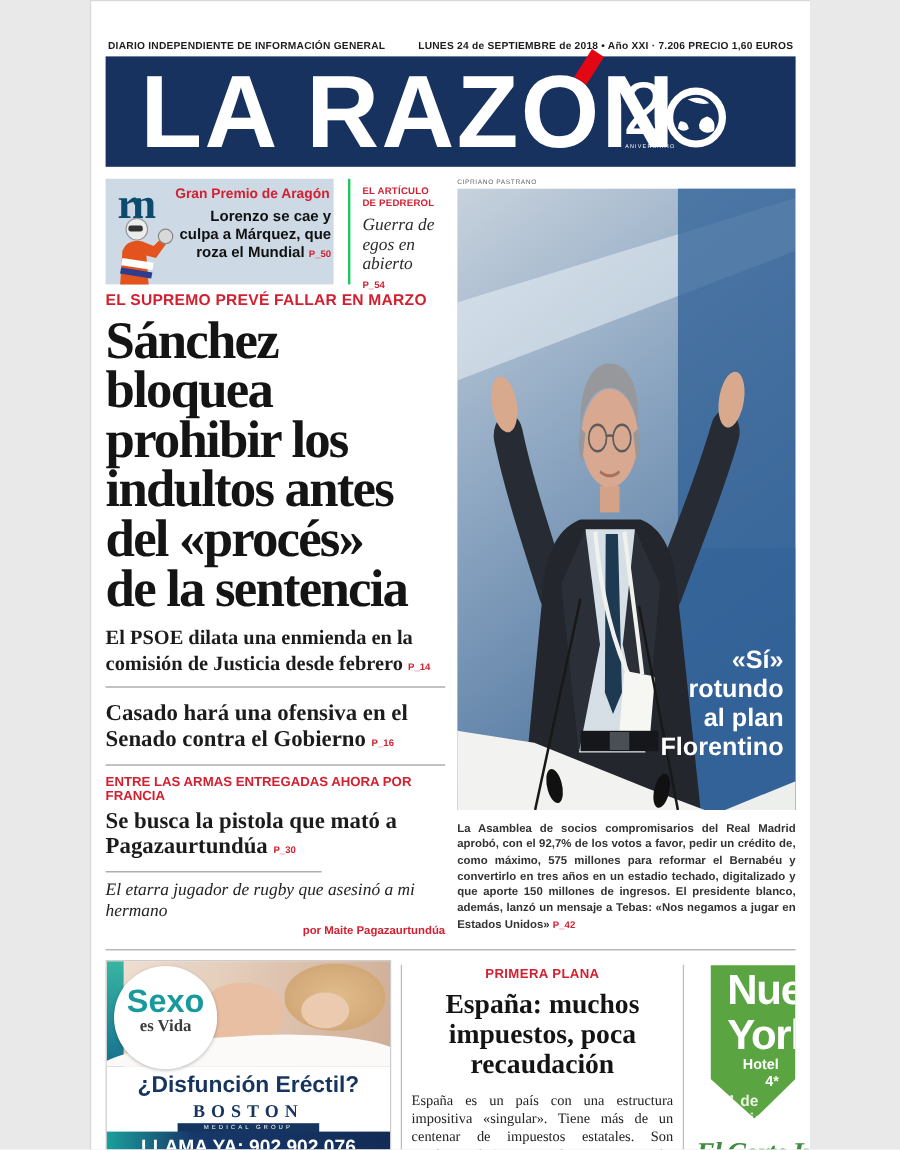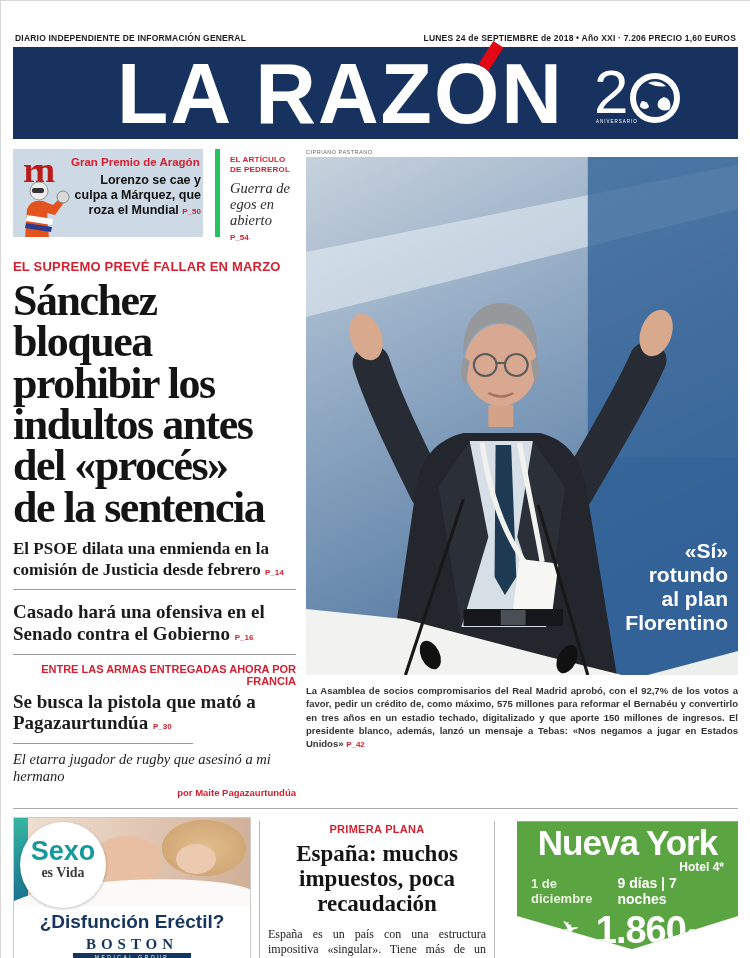--- a/index.html
+++ b/index.html
@@ -1,17 +1,17 @@
 <!DOCTYPE html>
 <html><head>
 <meta charset="utf-8">
 <style>
   * { margin:0; padding:0; box-sizing:border-box; }
   body { background:#e9e9e9; font-family:"Liberation Sans", sans-serif; }
-  .page { position:relative; width:750px; height:958px; background:#fff; margin:0 auto;
+  .page { position:relative; width:600px; height:958px; background:#fff; margin:0 auto;
           border-left:1px solid #d8d8d8; border-top:1px solid #d8d8d8; overflow:hidden; }
 
   
   .topbar { display:flex; justify-content:space-between; align-items:flex-end;
             padding:32px 14px 2px 14px; }
   .topbar span { font-size:8.5px; font-weight:bold; color:#1c1c1c; letter-spacing:.2px; }
 
   
   .masthead { position:relative; margin:2px 12px 0 12px; height:92px; background:#17325f;
               display:flex; align-items:center; justify-content:center; }
@@ -27,42 +27,42 @@
 
   
   .content { display:flex; padding:0 12px; margin-top:10px; }
   .left-col { width:283px; flex:none; }
   .right-col { flex:1; margin-left:10px; min-width:0; }
 
   
   .strip { display:flex; height:88px; }
   .lorenzo-box { position:relative; width:190px; flex:none; background:#cdd9e4; overflow:hidden; }
   .rn-glyph { position:absolute; left:10px; top:0px; font-family:"Liberation Serif", serif;
-              font-weight:bold; font-size:36px; letter-spacing:-4px; color:#b91c1c; }
+              font-weight:bold; font-size:36px; letter-spacing:-4px; color:#0c4a6e; }
   .racer-svg { position:absolute; left:0; bottom:-2px; }
   .strip-kicker { position:absolute; left:58px; top:7px; font-size:11.5px; font-weight:bold; color:#d31f2f; }
   .strip-head { position:absolute; left:56px; top:24px; width:132px; font-size:12.5px;
                 font-weight:bold; color:#111; line-height:1.18; text-align:right; }
   .pref { color:#d31f2f; font-family:"Liberation Sans", sans-serif; font-weight:bold; font-size:8px; }
-  .pedrerol { flex:1; border-left:5px solid #22c55e; margin-left:12px; padding:6px 0 0 10px; }
+  .pedrerol { flex:1; border-left:2px solid #22c55e; margin-left:12px; padding:6px 0 0 10px; }
   .ped-kicker { font-size:8px; font-weight:bold; color:#d31f2f; line-height:1.25; letter-spacing:.2px; }
   .ped-title { margin-top:5px; font-family:"Liberation Serif", serif; font-style:italic;
                font-size:14.5px; color:#2c2c2c; line-height:1.12; }
   .ped-pref { display:block; margin-top:4px; }
 
   
-  .lead-kicker { margin-top:22px; font-size:13px; font-weight:bold; color:#d31f2f; letter-spacing:.2px;}
+  .lead-kicker { margin-top:5px; font-size:13px; font-weight:bold; color:#d31f2f; letter-spacing:.2px;}
   .lead-head { margin-top:6px; font-family:"Liberation Serif", serif; font-weight:bold;
                color:#141414; font-size:44px; line-height:.94; letter-spacing:-1.5px; }
   .sub { margin-top:11px; font-family:"Liberation Serif", serif; font-weight:bold;
          color:#1c1c1c; font-size:17px; line-height:1.2; }
   .sub2 { font-size:19px; line-height:1.15; }
   .div-rule { border:none; border-top:1px solid #9a9a9a; margin:9px 0 0 0; }
   .div-rule.short { width:180px; }
-  .kicker2 { margin-top:8px; font-size:11px; font-weight:bold; color:#d31f2f;text-align:right; }
+  .kicker2 { margin-top:8px; font-size:11px; font-weight:bold; color:#d31f2f; }
   .opinion { margin-top:7px; font-family:"Liberation Serif", serif; font-style:italic;
              font-size:14.5px; color:#222; }
   .opinion-by { margin-top:2px; text-align:right; font-size:9.5px; font-weight:bold; color:#d31f2f; }
 
   
   .credit { font-size:5.5px; color:#666; letter-spacing:.5px; margin-bottom:2px; }
   .photo { position:relative; width:100%; height:518px; }
   .photo svg { display:block; width:100%; height:100%; }
   .overlay { position:absolute; right:10px; top:382px; text-align:right; color:#fff;
              font-size:21px; font-weight:bold; line-height:1.14; }

